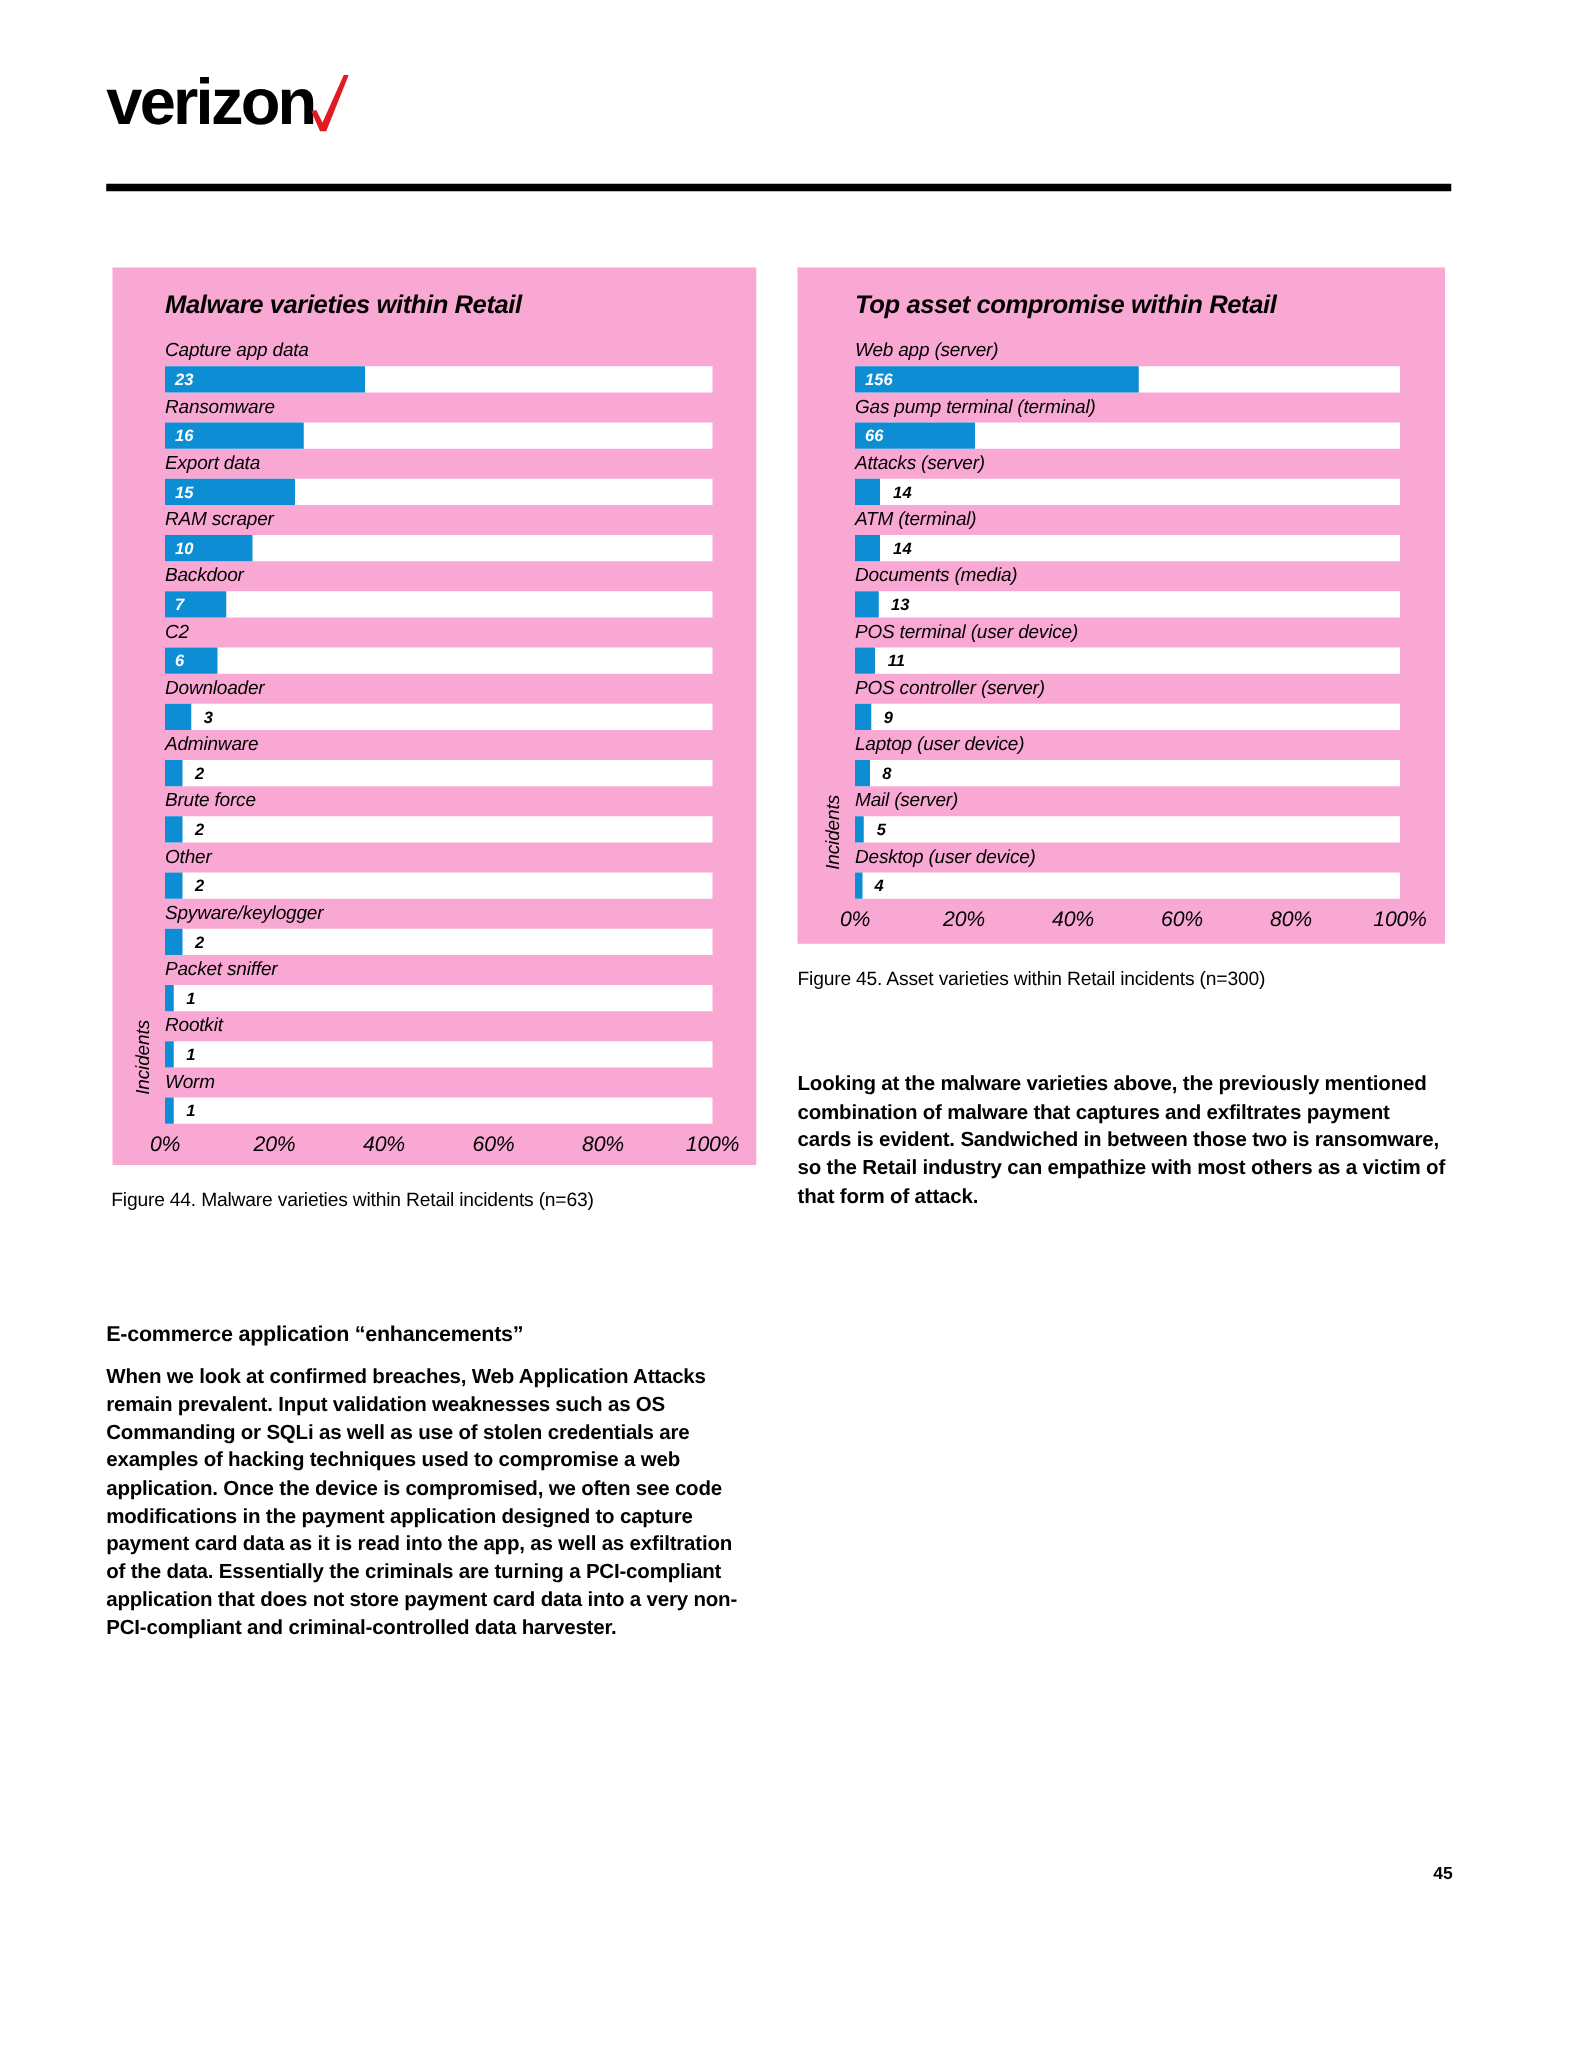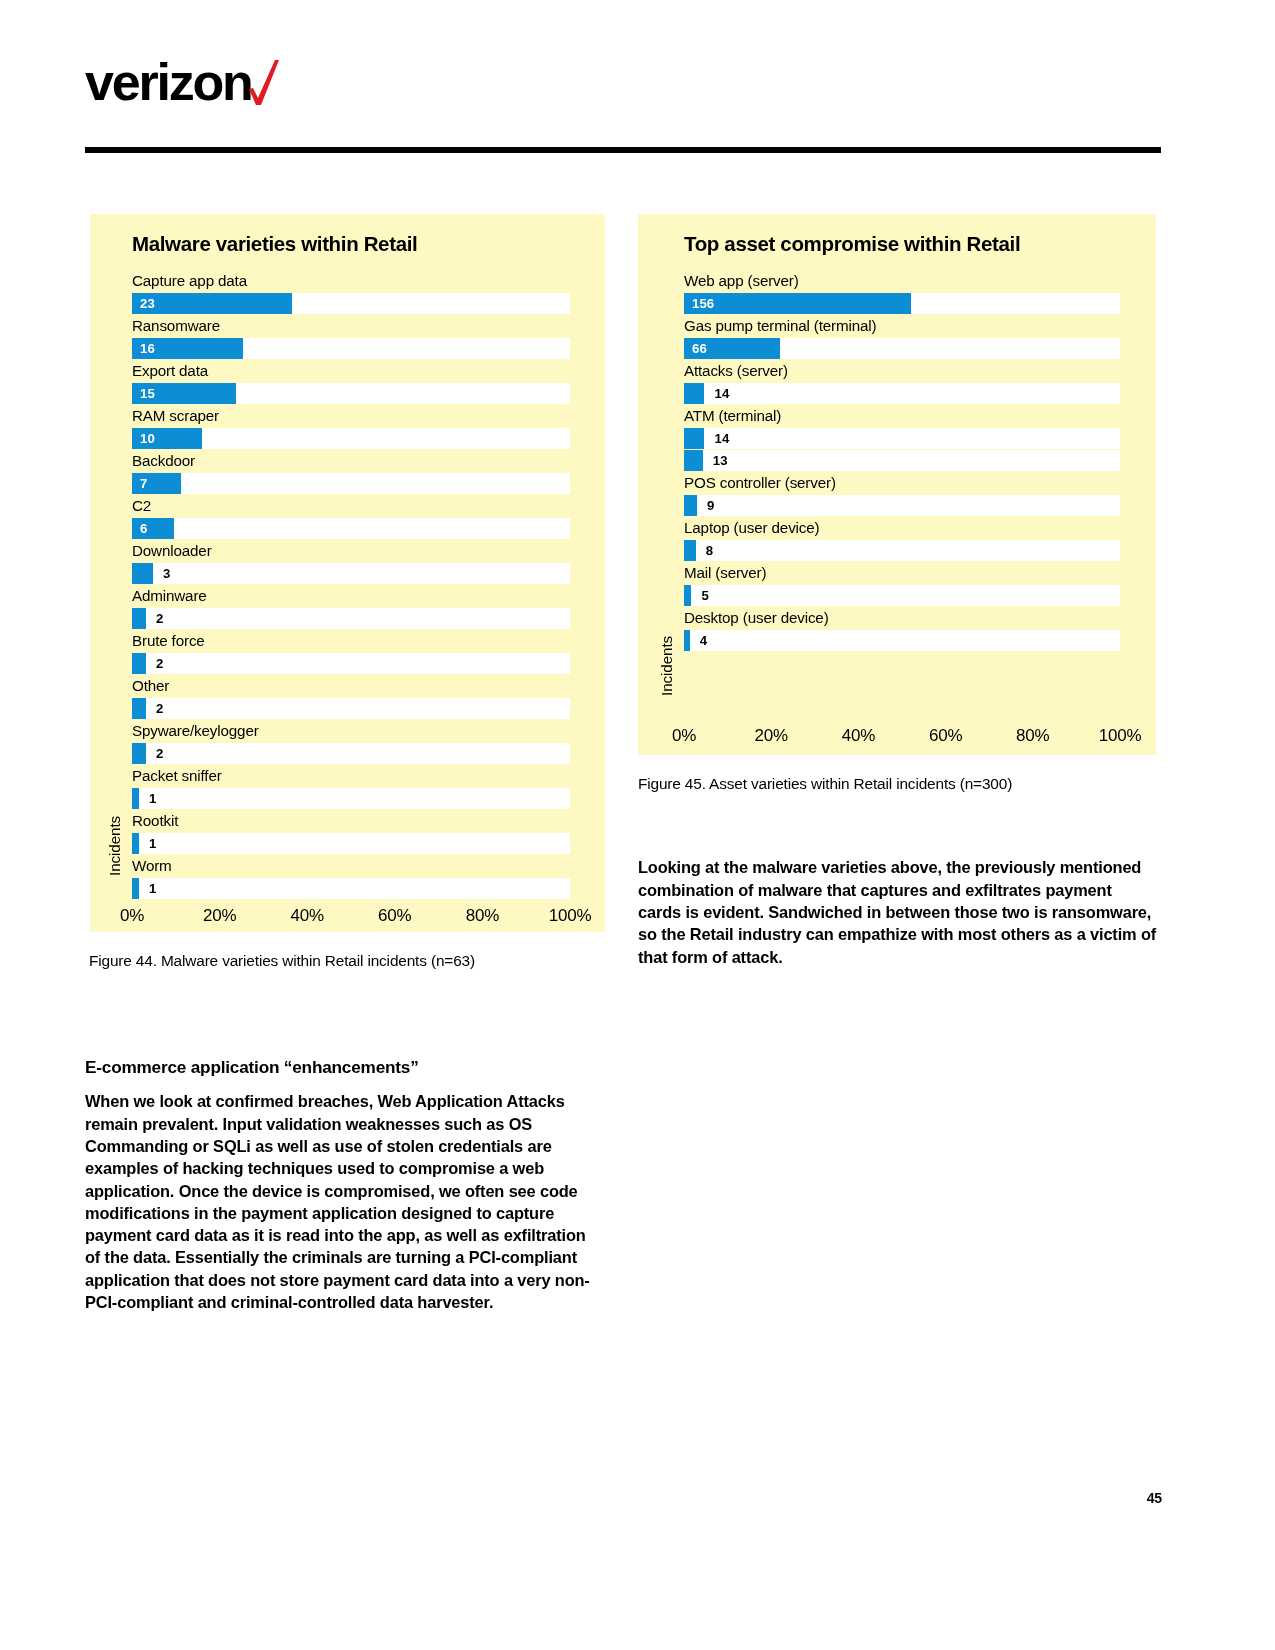--- a/index.html
+++ b/index.html
@@ -46,22 +46,23 @@
     left: 85px;
     top: 147px;
     width: 1076px;
     height: 6px;
     background: #000000;
   }
 
   
   .panel {
     position: absolute;
-    background: #fef9c3;
+    background: #f9a8d4;
     box-sizing: border-box;
+    font-style: italic;
   }
   #panel-malware {
     left: 90px;
     top: 214px;
     width: 515px;
     height: 718px;
   }
   #panel-asset {
     left: 638px;
     top: 214px;
@@ -339,23 +340,31 @@
         </div>
       </div>
       <div class="row">
         <div class="row-label">ATM (terminal)</div>
         <div class="track">
           <div class="bar" style="width: 4.7%;"></div>
           <div class="bar-val-out" style="left: calc(4.7% + 10px);">14</div>
         </div>
       </div>
       <div class="row">
+        <div class="row-label">Documents (media)</div>
         <div class="track">
           <div class="bar" style="width: 4.3%;"></div>
           <div class="bar-val-out" style="left: calc(4.3% + 10px); text-align: right;">13</div>
+        </div>
+      </div>
+      <div class="row">
+        <div class="row-label">POS terminal (user device)</div>
+        <div class="track">
+          <div class="bar" style="width: 3.7%;"></div>
+          <div class="bar-val-out" style="left: calc(3.7% + 10px);">11</div>
         </div>
       </div>
       <div class="row">
         <div class="row-label">POS controller  (server)</div>
         <div class="track">
           <div class="bar" style="width: 3%;"></div>
           <div class="bar-val-out" style="left: calc(3% + 10px);">9</div>
         </div>
       </div>
       <div class="row">

